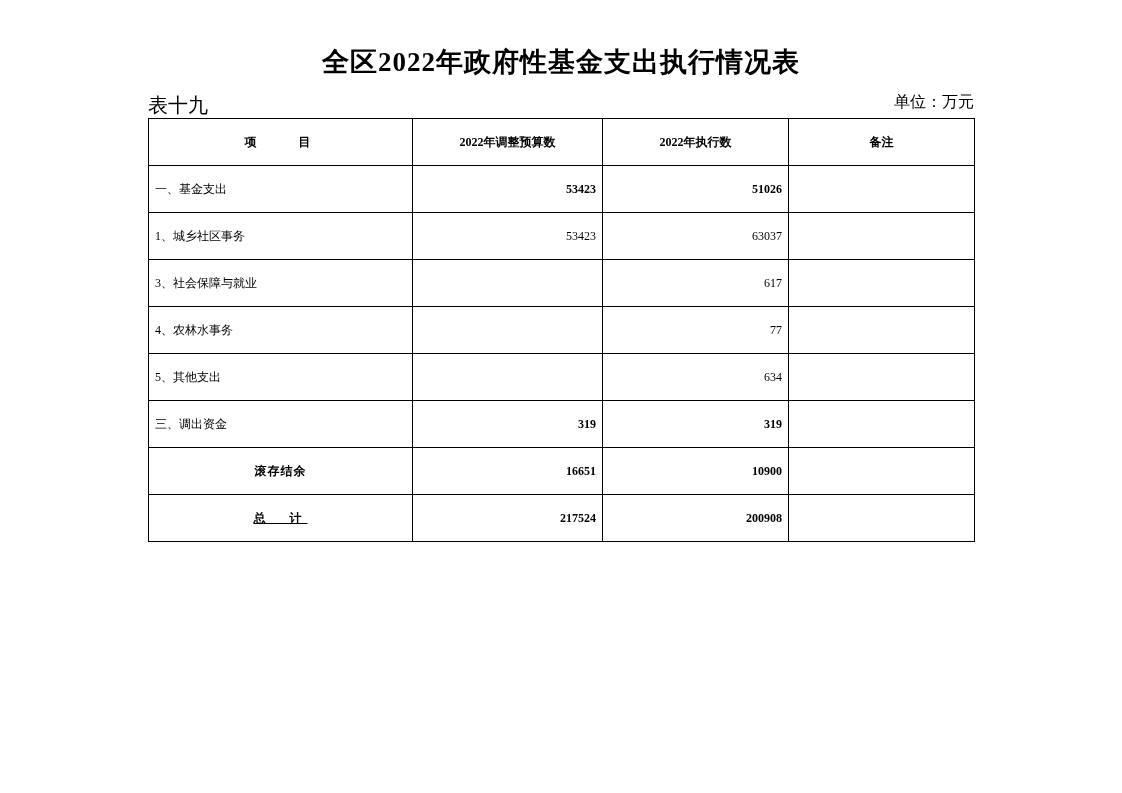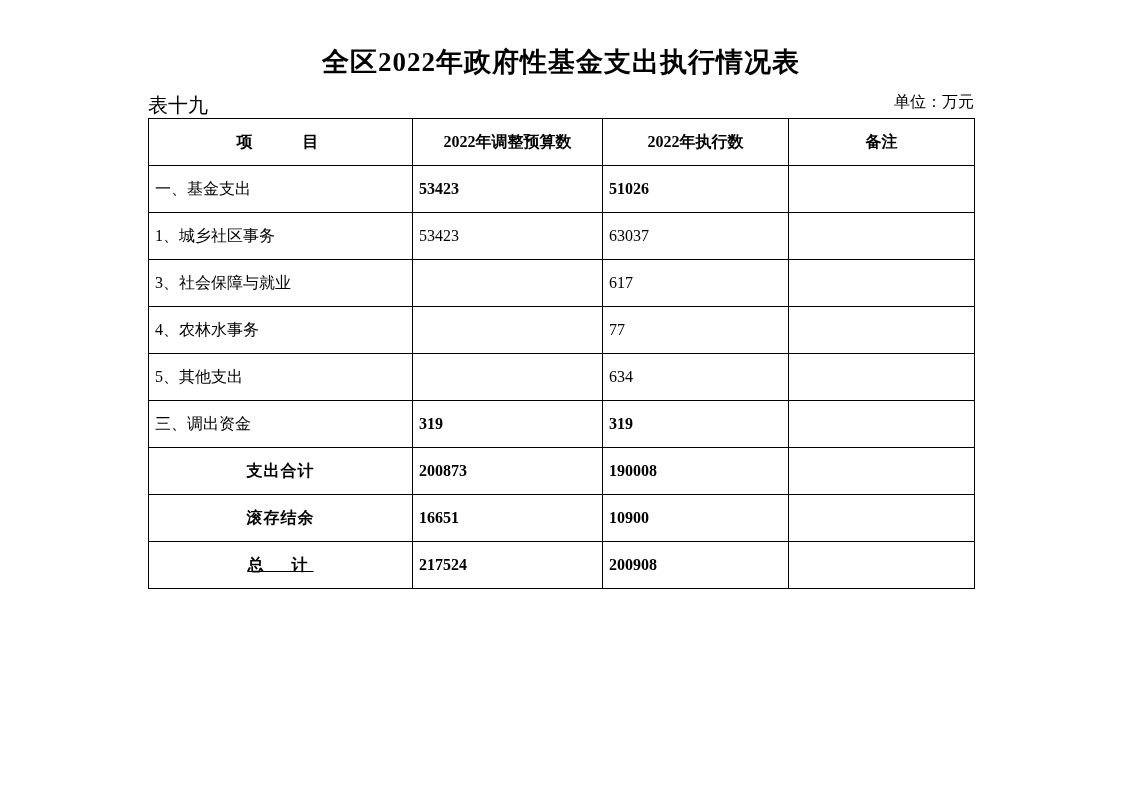--- a/index.html
+++ b/index.html
@@ -49,39 +49,39 @@
     position: absolute;
     left: 148px;
     top: 118px;
     width: 826px;
     border-collapse: collapse;
     table-layout: fixed;
   }
   table.fund-table td {
     border: 1px solid #000000;
     height: 46px;
-    font-size: 16px;
+    font-size: 12px;
     padding: 0 6px;
     vertical-align: middle;
   }
   col.c-item { width: 264px; }
   col.c-budget { width: 190px; }
   col.c-exec { width: 186px; }
   col.c-remark { width: 186px; }
 
   .hdr {
     text-align: center;
     font-weight: bold;
     font-size: 16px;
   }
   .hdr-item {
     letter-spacing: 6px;
   }
   .cell-num {
-    text-align: left;
+    text-align: right;
   }
   .bold {
     font-weight: bold;
   }
   .lvl1 {
     padding-left: 8px;
     font-weight: normal;
   }
   .lvl2 {
     padding-left: 36px;
@@ -164,26 +164,20 @@
       </tr>
 
 
       <tr>
         <td class="lvl1">三、调出资金</td>
         <td class="cell-num bold">319</td>
         <td class="cell-num bold">319</td>
         <td class="remark-cell"></td>
       </tr>
 
-      <tr>
-        <td class="center-sub">支出合计</td>
-        <td class="cell-num bold">200873</td>
-        <td class="cell-num bold">190008</td>
-        <td class="remark-cell"></td>
-      </tr>
 
       <tr>
         <td class="center-sub">滚存结余</td>
         <td class="cell-num bold">16651</td>
         <td class="cell-num bold">10900</td>
         <td class="remark-cell"></td>
       </tr>
 
       <tr>
         <td class="total-row">总　计</td>

